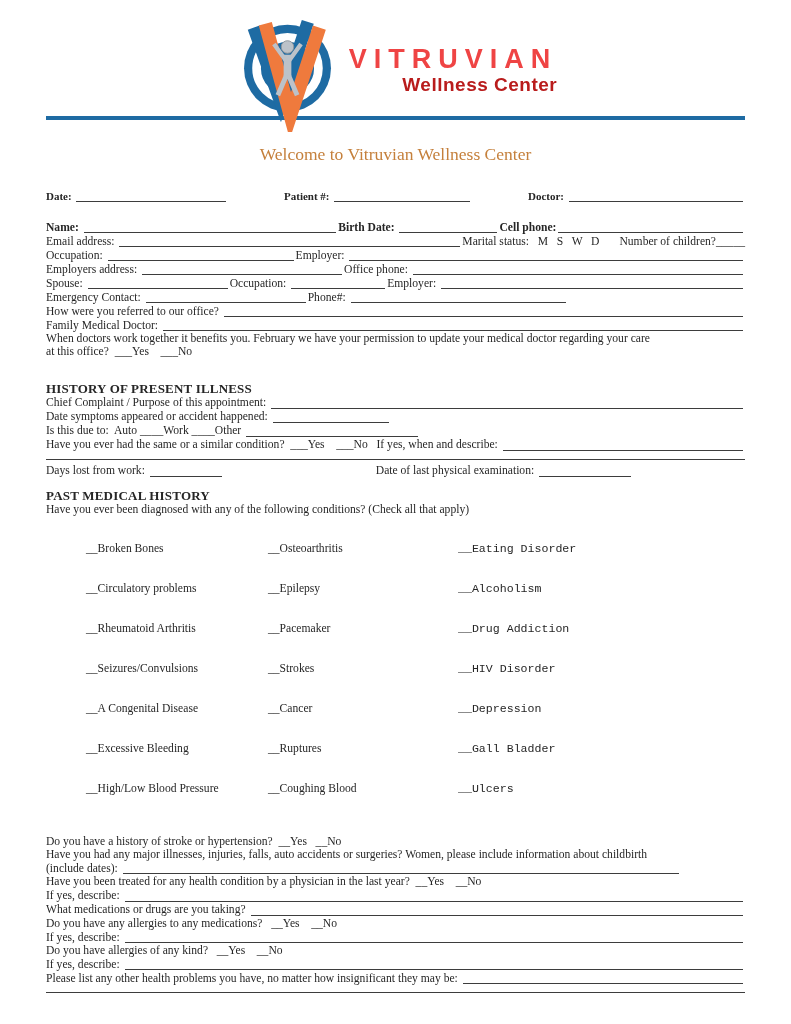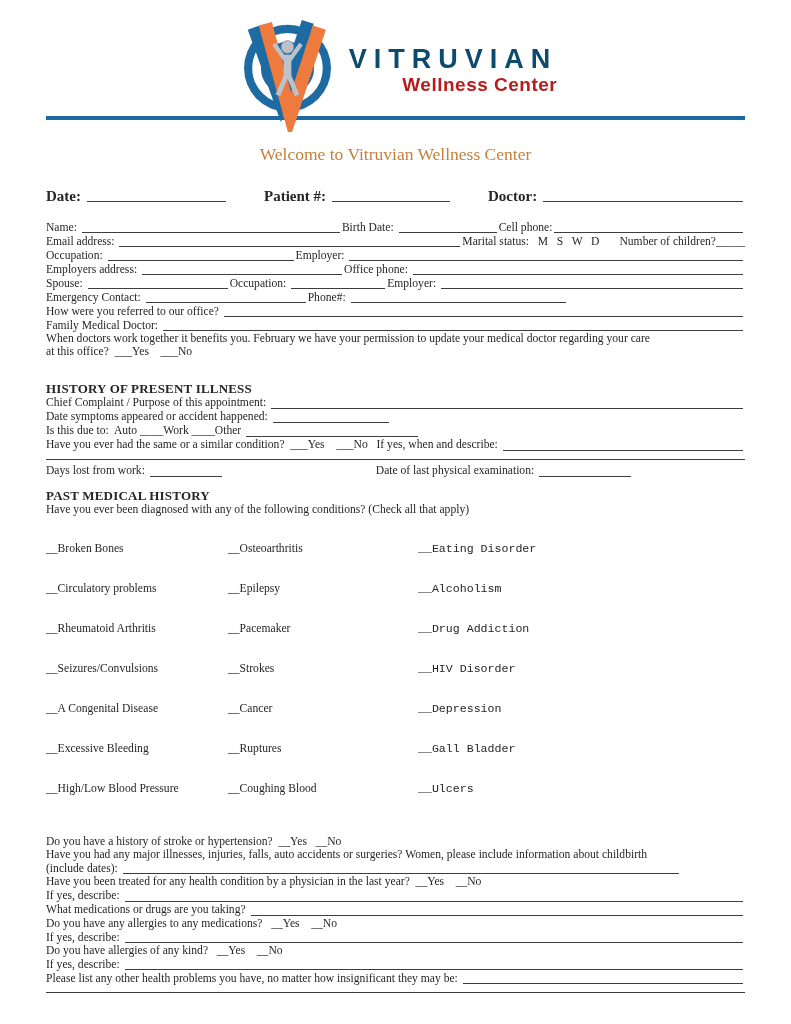--- a/index.html
+++ b/index.html
@@ -3,42 +3,42 @@
 <meta charset="utf-8">
 <style>
   html,body{margin:0;padding:0;background:#e8e8e8;}
   .page{position:relative;width:791px;height:1024px;background:#ffffff;margin:0 auto;
         font-family:"Liberation Serif",serif;color:#262626;overflow:hidden;}
   .content{padding:0 46px;}
   
   .logo-wrap{display:flex;justify-content:center;align-items:flex-start;padding-top:18px;
              height:112px;position:relative;z-index:2;margin-bottom:-14px;}
   .logo-text{margin-left:8px;padding-top:26px;font-family:"Liberation Sans",sans-serif;}
-  .brand{font-weight:bold;color:#0c4a6e;font-size:27px;letter-spacing:7px;line-height:30px;}
+  .brand{font-weight:bold;color:#ef4444;font-size:27px;letter-spacing:7px;line-height:30px;}
   .tagline{font-weight:bold;color:#b91c1c;font-size:19px;text-align:right;letter-spacing:.5px;line-height:22px;}
   .rule-top{height:4px;background:#1e6ba3;margin:0 46px;position:relative;z-index:1;}
   .welcome{text-align:center;color:#c5803c;font-size:17.5px;margin-top:24px;}
   
   .row{display:flex;align-items:flex-end;white-space:pre;font-size:11.6px;line-height:13.3px;}
   .ln{border-bottom:1px solid #3d3d3d;flex:1 1 auto;height:12px;margin:0 2px 1px 2px;}
   .ln.f{flex:0 0 auto;}
   .spg{flex:1 1 auto;height:12px;}
   .sp{flex:0 0 auto;height:12px;}
   .b{font-weight:bold;}
-  .top-row{display:flex;gap:36px;margin-top:24px;font-size:15px;line-height:14px;}
+  .top-row{display:flex;gap:56px;margin-top:24px;font-size:11px;line-height:14px;}
   .top-row .grp{display:flex;align-items:flex-end;white-space:pre;}
   .g1{flex:0 0 182px;} .g2{flex:0 0 188px;} .g3{flex:1;}
-  .mt-first{margin-top:17px;}
+  .mt-first{margin-top:17px;font-weight:bold;}
   .h{font-weight:bold;font-size:13px;line-height:15px;letter-spacing:.2px;}
   .hpi-h{margin-top:22px;} .pmh-h{margin-top:10px;}
   .fullrule{border-bottom:1px solid #3d3d3d;height:1px;margin-top:6px;}
   .days{margin-top:4px;}
   .cols{display:flex;font-size:11.6px;line-height:13.3px;white-space:pre;}
   .col1{flex:0 0 182px;} .col2{flex:0 0 190px;} .col3{flex:1;font-family:Liberation Mono, monospace;}
-  .cols span{display:block;}
+  .cols span{display:block;margin-left:40px;}
   .qblock{margin-top:13px;}
   
   .footer{position:absolute;left:46px;right:46px;top:936px;}
   .fbar{height:5px;border-radius:3px;background:linear-gradient(#86add0,#2e6fa3 70%);}
   .frow{display:flex;justify-content:space-between;margin-top:18px;padding:0 36px;
         font-family:"Liberation Sans",sans-serif;font-size:12px;color:#4d81ae;letter-spacing:.2px;}
 </style>
 </head>
 <body>
 

